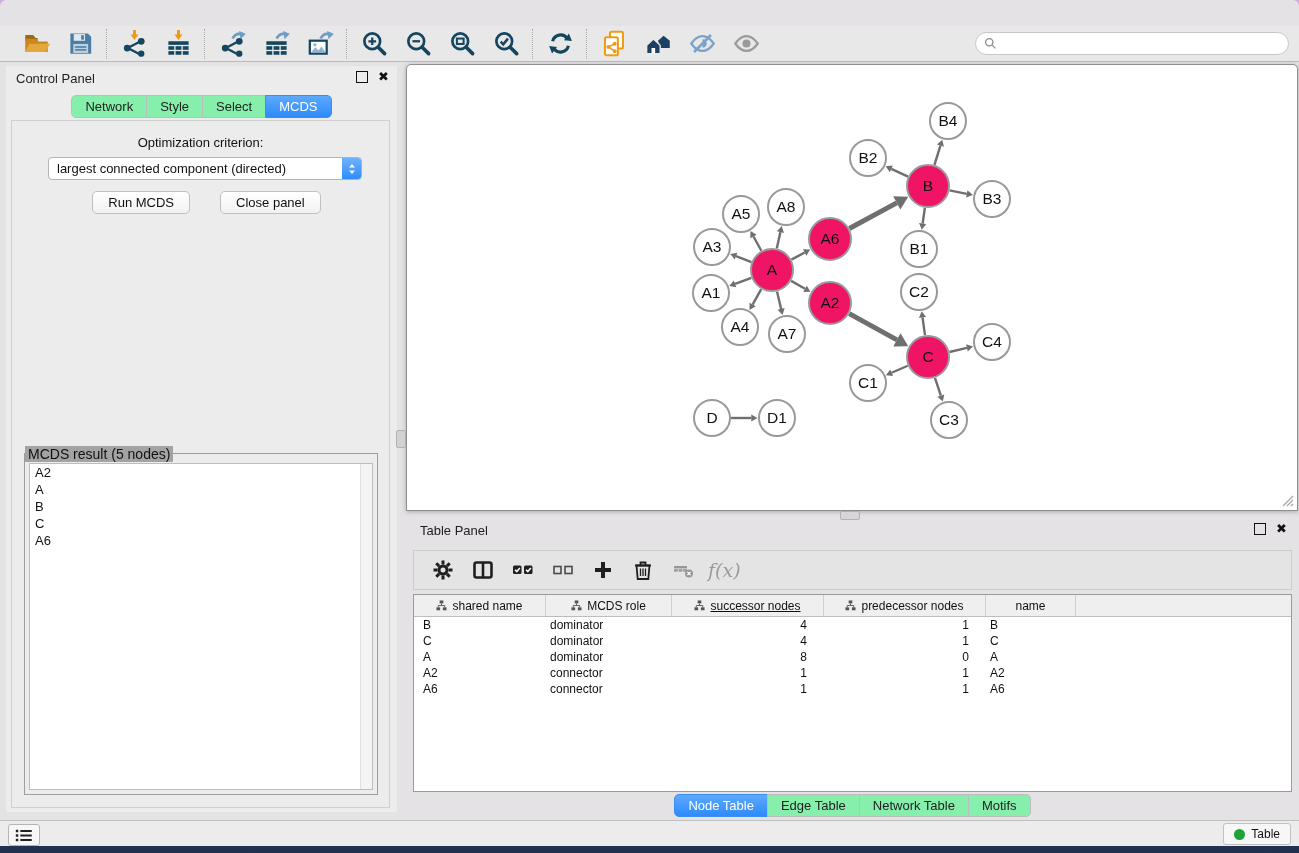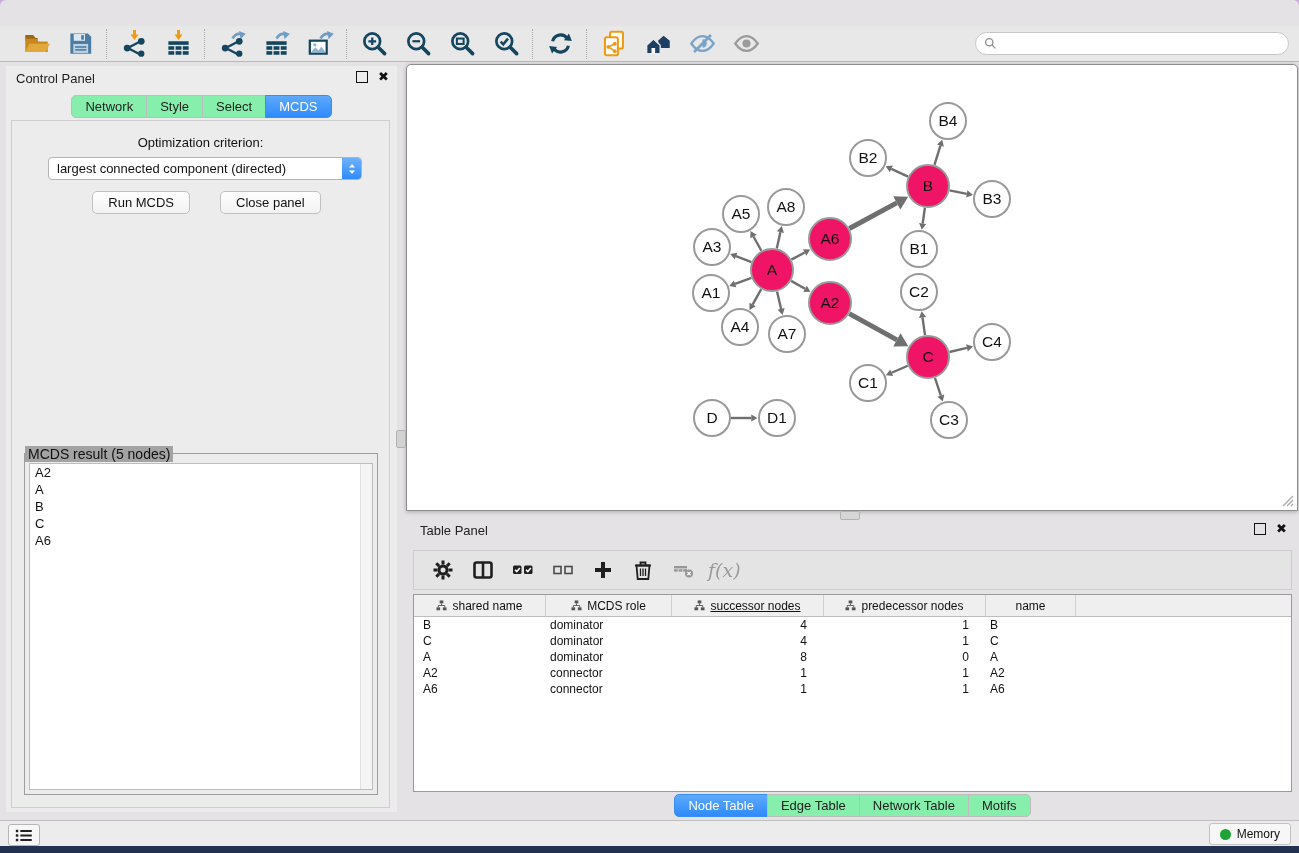--- a/index.html
+++ b/index.html
@@ -587,17 +587,17 @@
             <rect x="1" y="7.5" width="3" height="3"></rect>
             <rect x="1" y="13" width="3" height="3"></rect>
           </g>
         <g stroke="#222" stroke-width="2.6">
             <path d="M6.5 3.5h14M6.5 9h14M6.5 14.5h14"></path>
           </g>
       </svg>
     </div>
     <div class="sb-memory">
       <span class="mem-dot"></span>
-      <span>Memory</span>
+      <span>Table</span>
     </div>
   </div>
 
 </div>
 
 </body></html>

